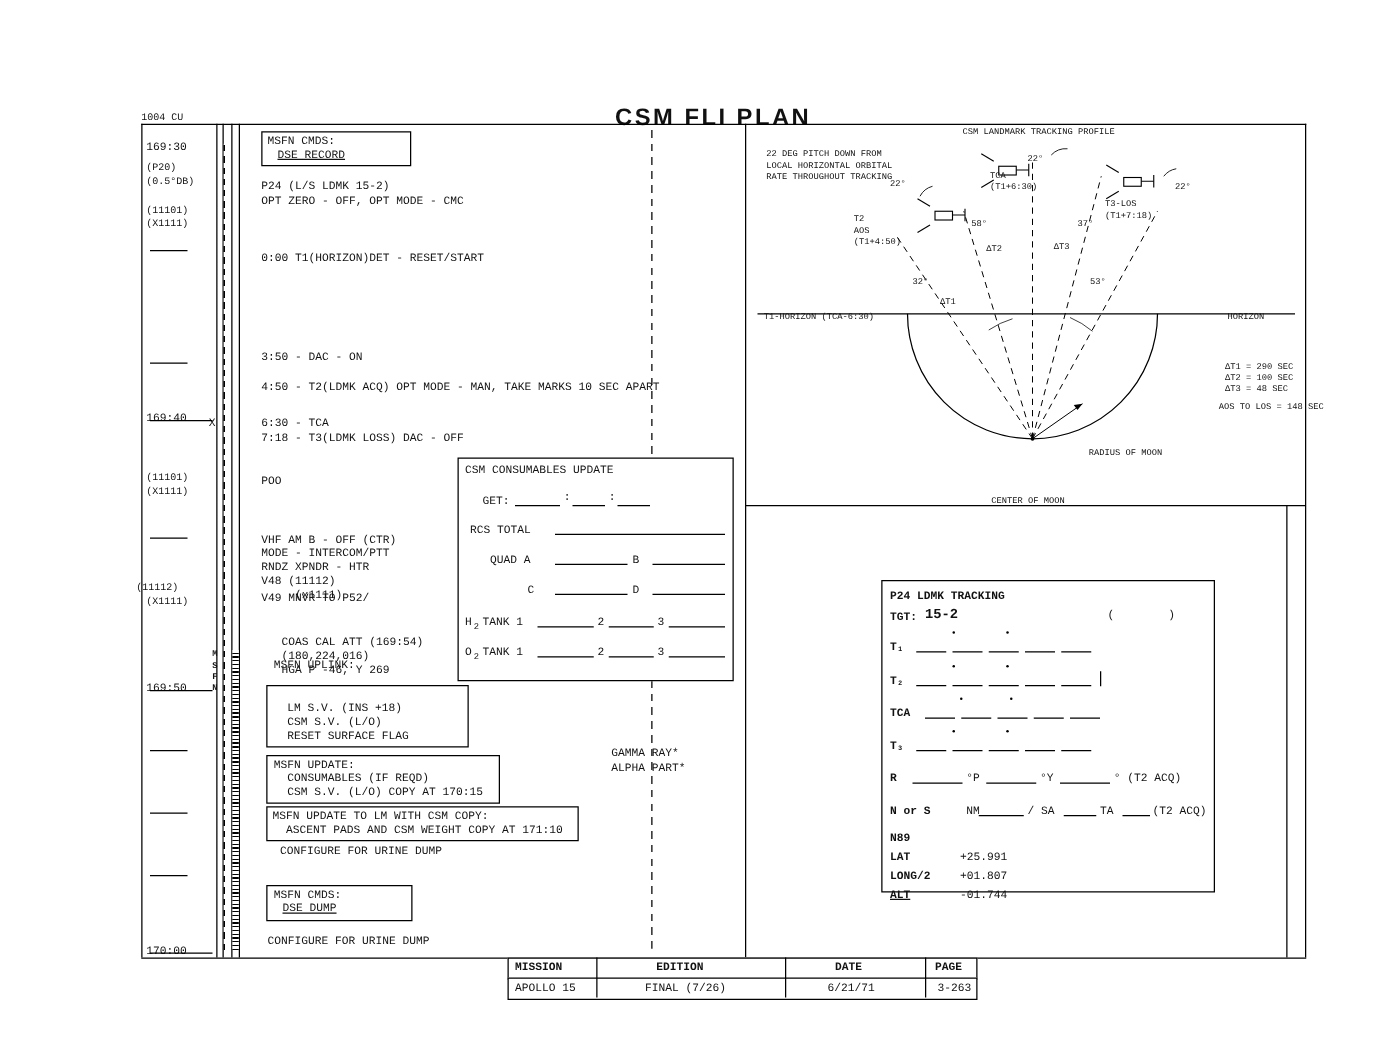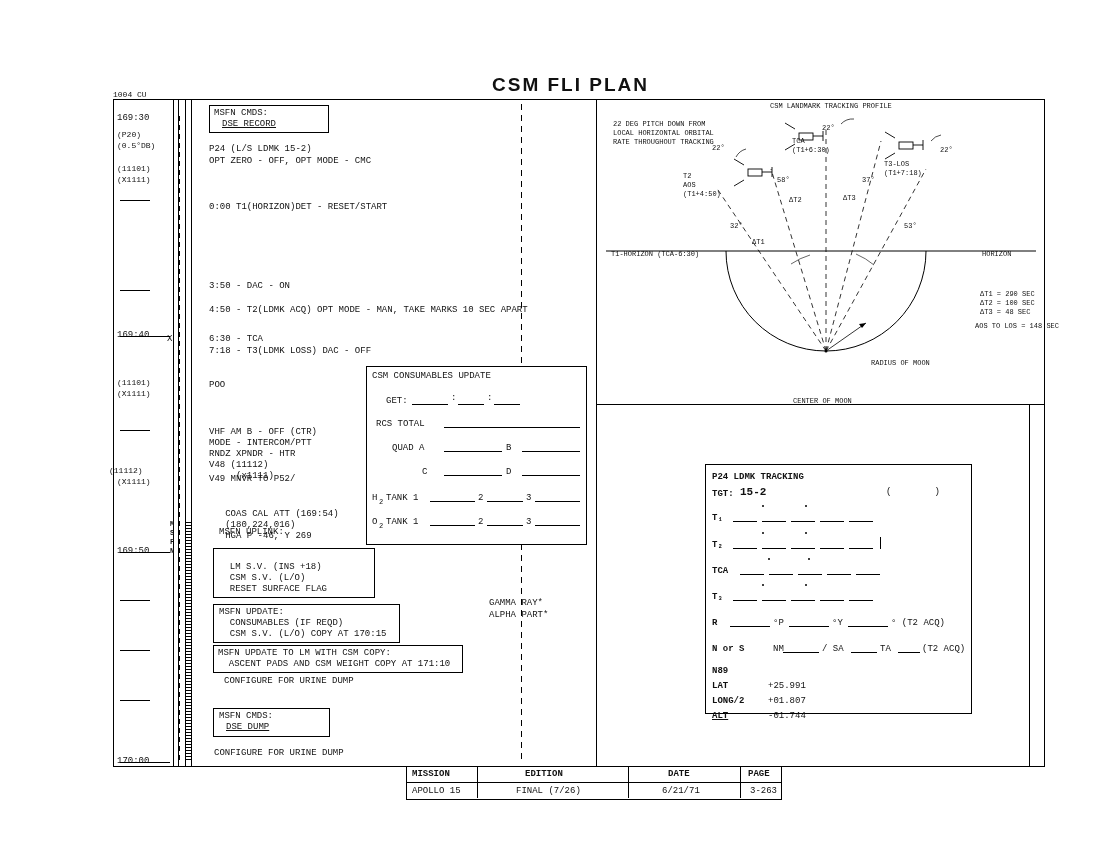--- a/index.html
+++ b/index.html
@@ -15,21 +15,21 @@
   .box{position:absolute;border:1px solid #000;background:#fff;}
   .line{position:absolute;background:#000;}
   .title{position:absolute;font-family:"Liberation Sans", sans-serif;font-size:19px;letter-spacing:2px;font-weight:bold;}
   svg{display:block;}
 </style>
 </head>
 <body>
 
 <div class="page">
 
-  <div class="title abs" style="left:492px;top:74px;text-align:right;">CSM FLI     PLAN</div>
+  <div class="title abs" style="left:492px;top:84px;text-align:right;">CSM FLI     PLAN</div>
 
   <div class="abs t8" style="left:113px;top:90px;">1004 CU</div>
 
   <div class="line" style="left:113px;top:99px;width:932px;height:1px;"></div>
   <div class="line" style="left:113px;top:99px;width:1px;height:667px;"></div>
   <div class="line" style="left:1044px;top:99px;width:1px;height:667px;"></div>
   <div class="line" style="left:113px;top:766px;width:932px;height:1px;"></div>
 
   <div class="line" style="left:596px;top:99px;width:1px;height:667px;"></div>
 
@@ -294,21 +294,21 @@
 (T1+6:30)</div>
   <div class="abs t7" style="left:683px;top:172px;white-space:pre;">T2
 AOS
 (T1+4:50)</div>
   <div class="abs t7" style="left:884px;top:160px;white-space:pre;">T3-LOS
 (T1+7:18)</div>
 
   <div class="abs t7" style="left:777px;top:176px;">58°</div>
   <div class="abs t7" style="left:862px;top:176px;">37°</div>
   <div class="abs t7" style="left:730px;top:222px;">32°</div>
-  <div class="abs t7" style="left:904px;top:222px;">53°</div>
+  <div class="abs t7" style="left:872px;top:222px;">53°</div>
 
   <div class="abs t7" style="left:752px;top:238px;">ΔT1</div>
   <div class="abs t7" style="left:789px;top:196px;">ΔT2</div>
   <div class="abs t7" style="left:843px;top:194px;">ΔT3</div>
 
   <div class="abs t7" style="left:611px;top:250px;">T1-HORIZON (TCA-6:30)</div>
   <div class="abs t7" style="left:982px;top:250px;">HORIZON</div>
   <div class="abs t7" style="left:871px;top:359px;">RADIUS OF MOON</div>
   <div class="abs t7" style="left:793px;top:397px;">CENTER OF MOON</div>
 

